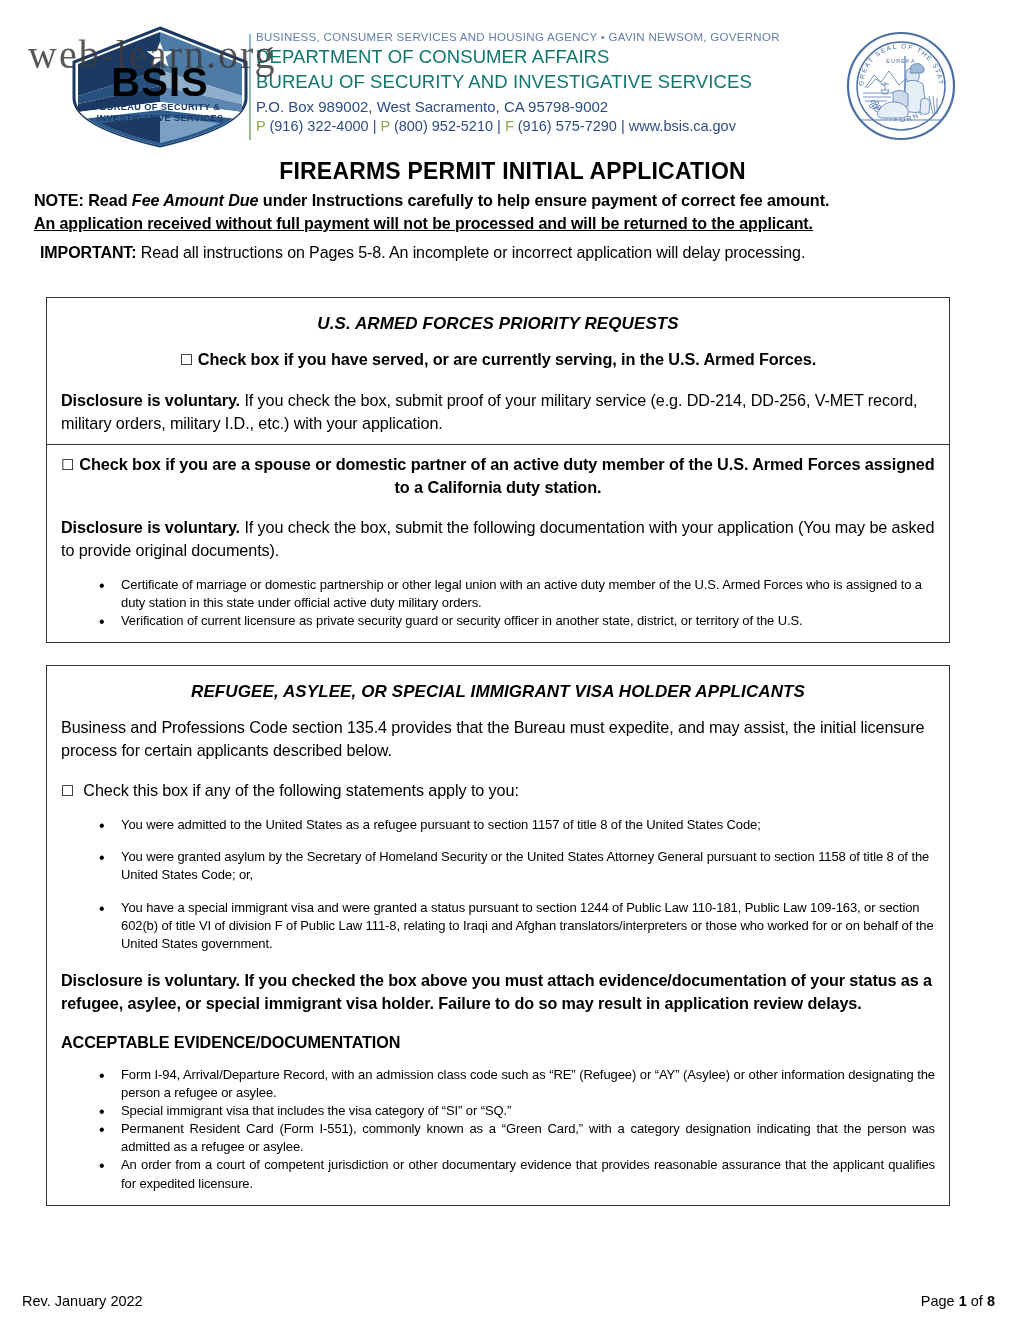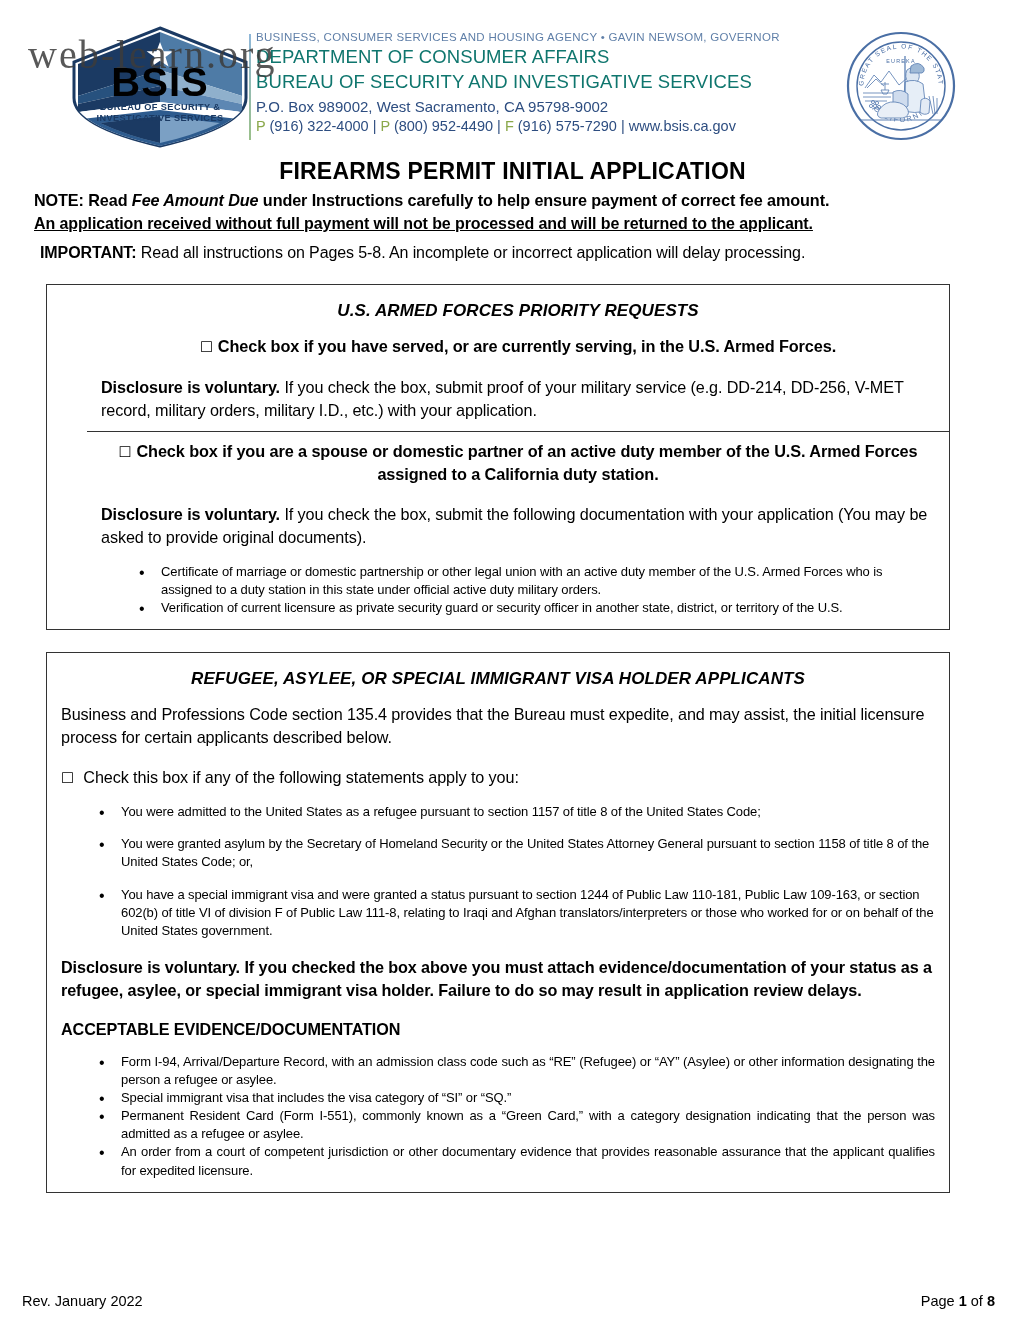--- a/index.html
+++ b/index.html
@@ -137,21 +137,21 @@
   }
   .important-line b { font-weight: bold; }
 
   
   .box {
     border: 1.2px solid #333333;
     margin: 0 75px 0 46px;
     box-sizing: border-box;
     background: #ffffff;
   }
-  #armed-box { margin-top: 19px; padding-left: 40px; }
+  #armed-box { margin-top: 32px; }
   #refugee-box { margin-top: 22px; }
 
   .box-pad { padding: 8px 14px 10px 14px; }
   .box-divider {
     border-top: 1.2px solid #333333;
   }
 
   .box-heading {
     text-align: center;
     font-size: 17px;
@@ -283,21 +283,21 @@
       </svg>
     </div>
 
     <div class="agency-rule"></div>
 
     <div class="agency-block">
       <div class="agency-line1">BUSINESS, CONSUMER SERVICES AND HOUSING AGENCY  •  GAVIN NEWSOM, GOVERNOR</div>
       <div class="agency-line2">DEPARTMENT OF CONSUMER AFFAIRS</div>
       <div class="agency-line3">BUREAU OF SECURITY AND INVESTIGATIVE SERVICES</div>
       <div class="agency-line4">P.O. Box 989002, West Sacramento, CA 95798-9002</div>
-      <div class="agency-line5"><span class="pfx">P</span><span> (916) 322-4000 | </span><span class="pfx">P</span><span> (800) 952-4490 | </span><span class="pfx">F</span><span> (916) 575-7290 | www.bsis.ca.gov</span></div>
+      <div class="agency-line5"><span class="pfx">P</span><span> (916) 322-4000 | </span><span class="pfx">P</span><span> (800) 952-5210 | </span><span class="pfx">F</span><span> (916) 575-7290 | www.bsis.ca.gov</span></div>
     </div>
 
     <div class="seal-wrap">
       <svg viewBox="0 0 112 112" width="112" height="112">
         <circle cx="56" cy="56" r="53" fill="#ffffff" stroke="#4a6fa5" stroke-width="2.2"></circle>
         <circle cx="56" cy="56" r="44" fill="#ffffff" stroke="#4a6fa5" stroke-width="1.4"></circle>
 
         <defs>
           <path id="sealTop" d="M56 56 m -37.5,0 a 37.5,37.5 0 1,1 75,0"></path>
           <path id="sealBot" d="M56 56 m -36,0 a 36,36 0 1,0 72,0"></path>

